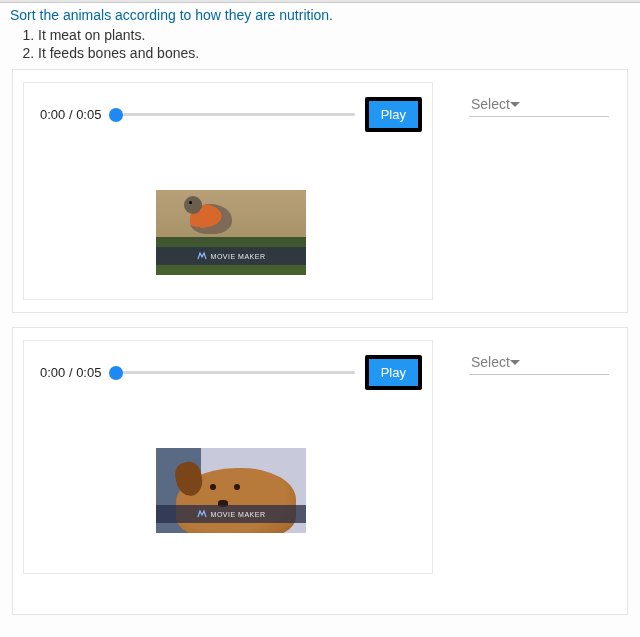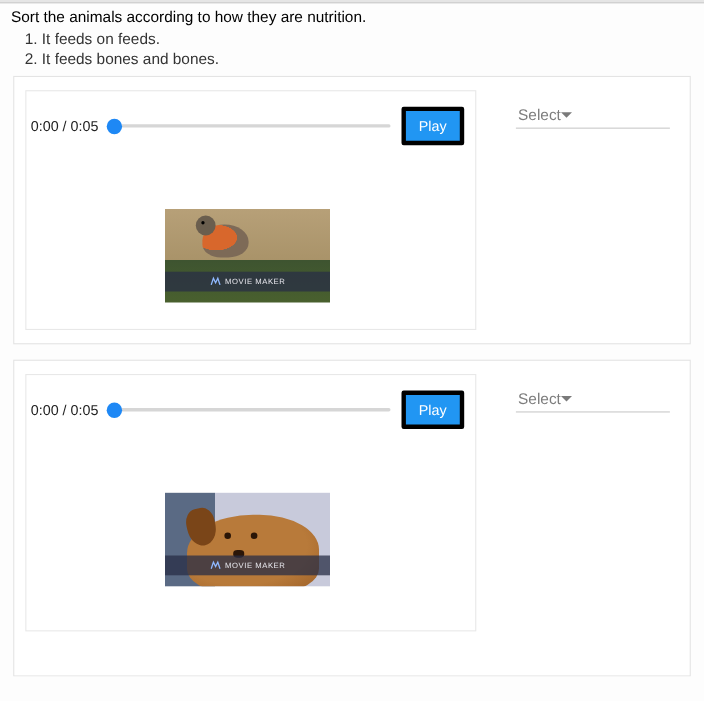--- a/index.html
+++ b/index.html
@@ -10,42 +10,42 @@
     color: #333;
     background: #fdfdfd;
   }
   .top-edge {
     height: 3px;
     background: #e5e5e5;
     border-bottom: 1px solid #ccc;
   }
   .question {
     padding: 4px 10px 2px 10px;
-    color: #000000;
+    color: #0369a1;
   }
   .options {
     margin: 2px 0 8px 38px;
     padding: 0;
     color: #333;
   }
   .options li {
     margin-bottom: 2px;
     font-size: 14px;
   }
   .card {
     display: flex;
     border: 1px solid #e4e4e4;
     margin: 6px 12px 14px 12px;
     padding: 12px 10px 12px 10px;
     background: #fff;
   }
   .media-col {
     flex: 0 0 410px;
     border: 1px solid #e8e8e8;
-    padding: 14px 10px 24px 4px;
+    padding: 14px 10px 24px 16px;
     position: relative;
   }
   .controls-row {
     display: flex;
     align-items: center;
     gap: 10px;
     margin-bottom: 58px;
   }
   .time {
     font-size: 13px;
@@ -206,21 +206,21 @@
   }
 </style>
 </head>
 <body>
 
 <div class="top-edge"></div>
 
 <div class="question">Sort the animals according to how they are nutrition.</div>
 
 <ol class="options">
-  <li>It feeds on feeds.</li>
+  <li>It meat on plants.</li>
   <li>It feeds bones and bones.</li>
 </ol>
 
 <div class="card">
   <div class="media-col">
     <div class="controls-row">
       <span class="time">0:00 / 0:05</span>
       <div class="slider-wrap">
         <div class="slider-track">
           <div class="slider-thumb"></div>

